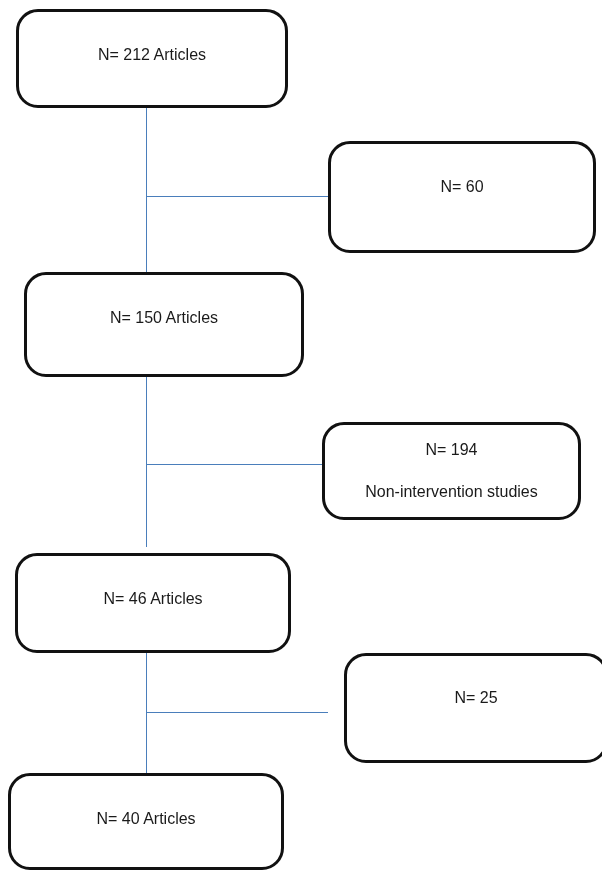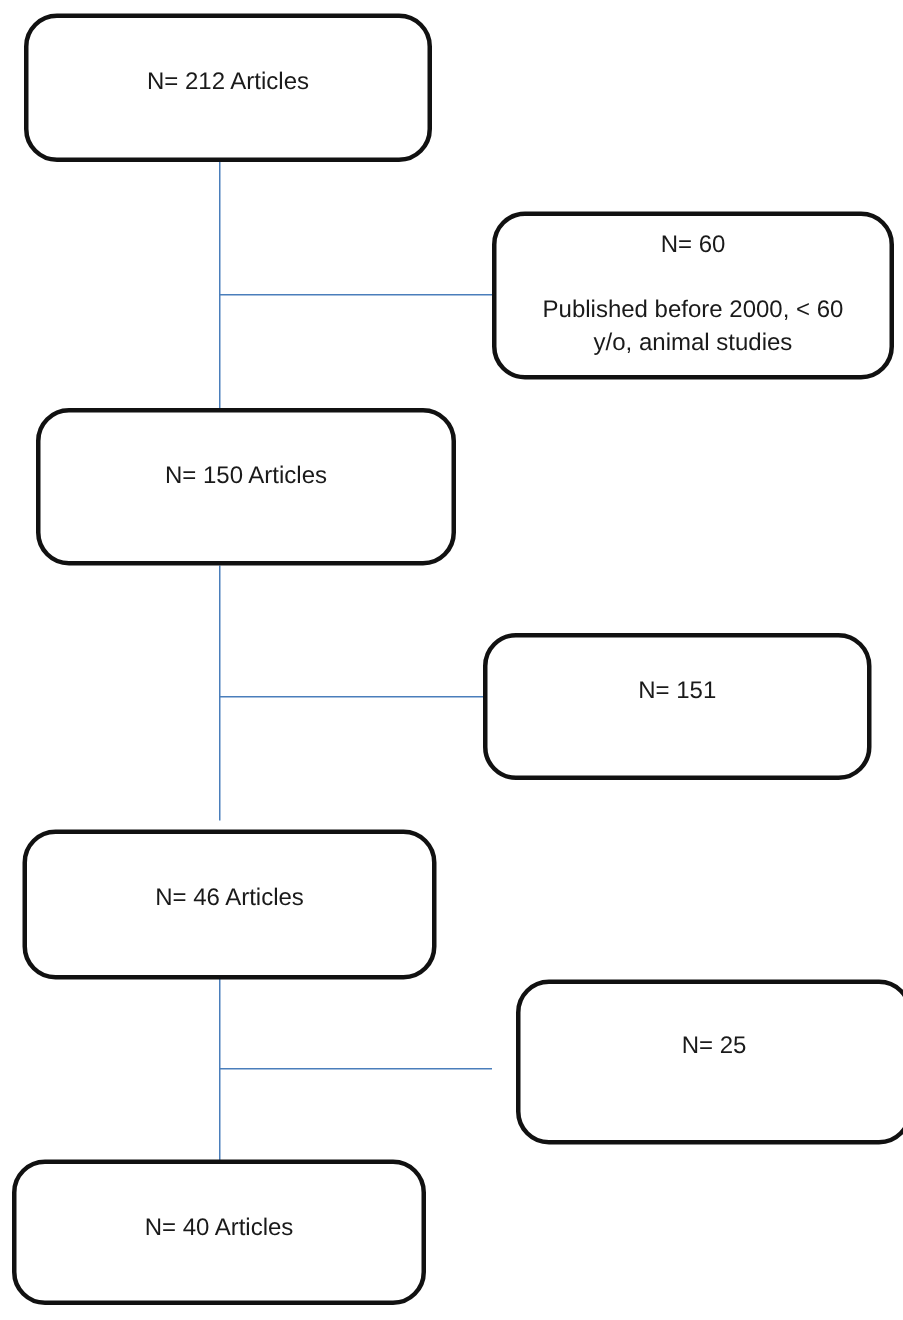--- a/index.html
+++ b/index.html
@@ -73,24 +73,24 @@
   <div class="flow-box main-box" style="left:15px; top:553px; width:276px; height:100px;">
     <span>N= 46 Articles</span>
   </div>
 
   <div class="flow-box main-box" style="left:8px; top:773px; width:276px; height:97px;">
     <span>N= 40 Articles</span>
   </div>
 
   <div class="flow-box side-box" style="left:328px; top:141px; width:268px; height:112px;">
     <span class="n-label">N= 60</span>
-    <span class="description">Published before 2000, &lt; 60 y/o, animal studies</span>
   </div>
 
   <div class="flow-box side-box" style="left:322px; top:422px; width:259px; height:98px;">
-    <span class="n-label">N= 151</span>
+    <span class="n-label">N= 194</span>
+    <span class="description">Non-intervention studies</span>
   </div>
 
   <div class="flow-box side-box" style="left:344px; top:653px; width:264px; height:110px;">
     <span class="n-label">N= 25</span>
   </div>
 
 </div>
 
 </body></html>

